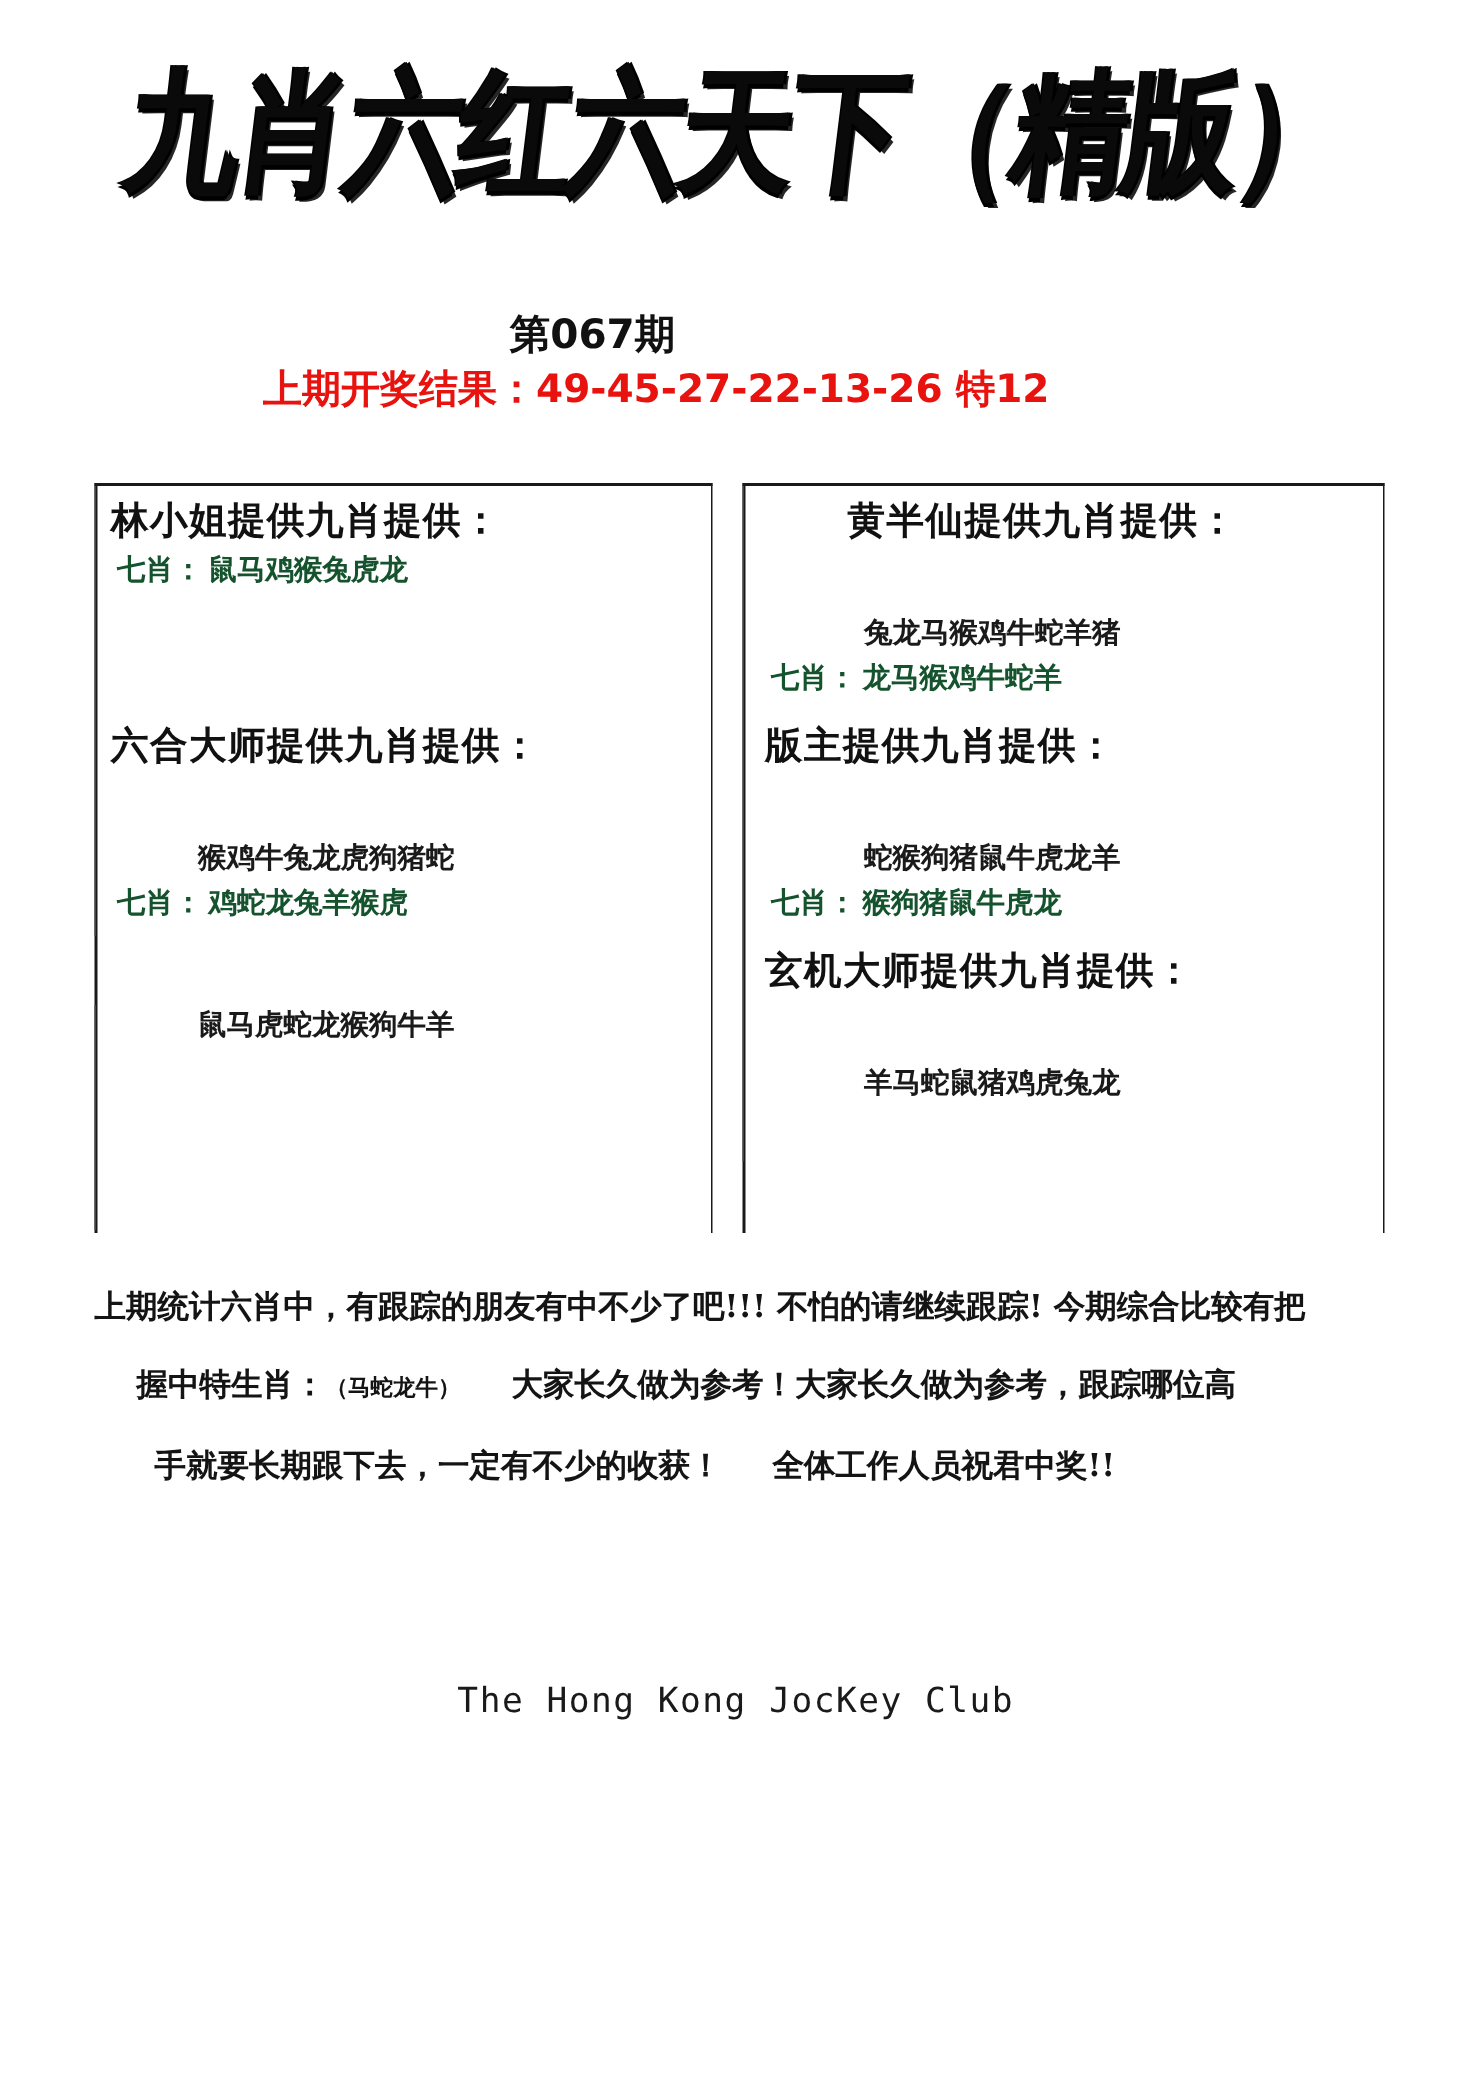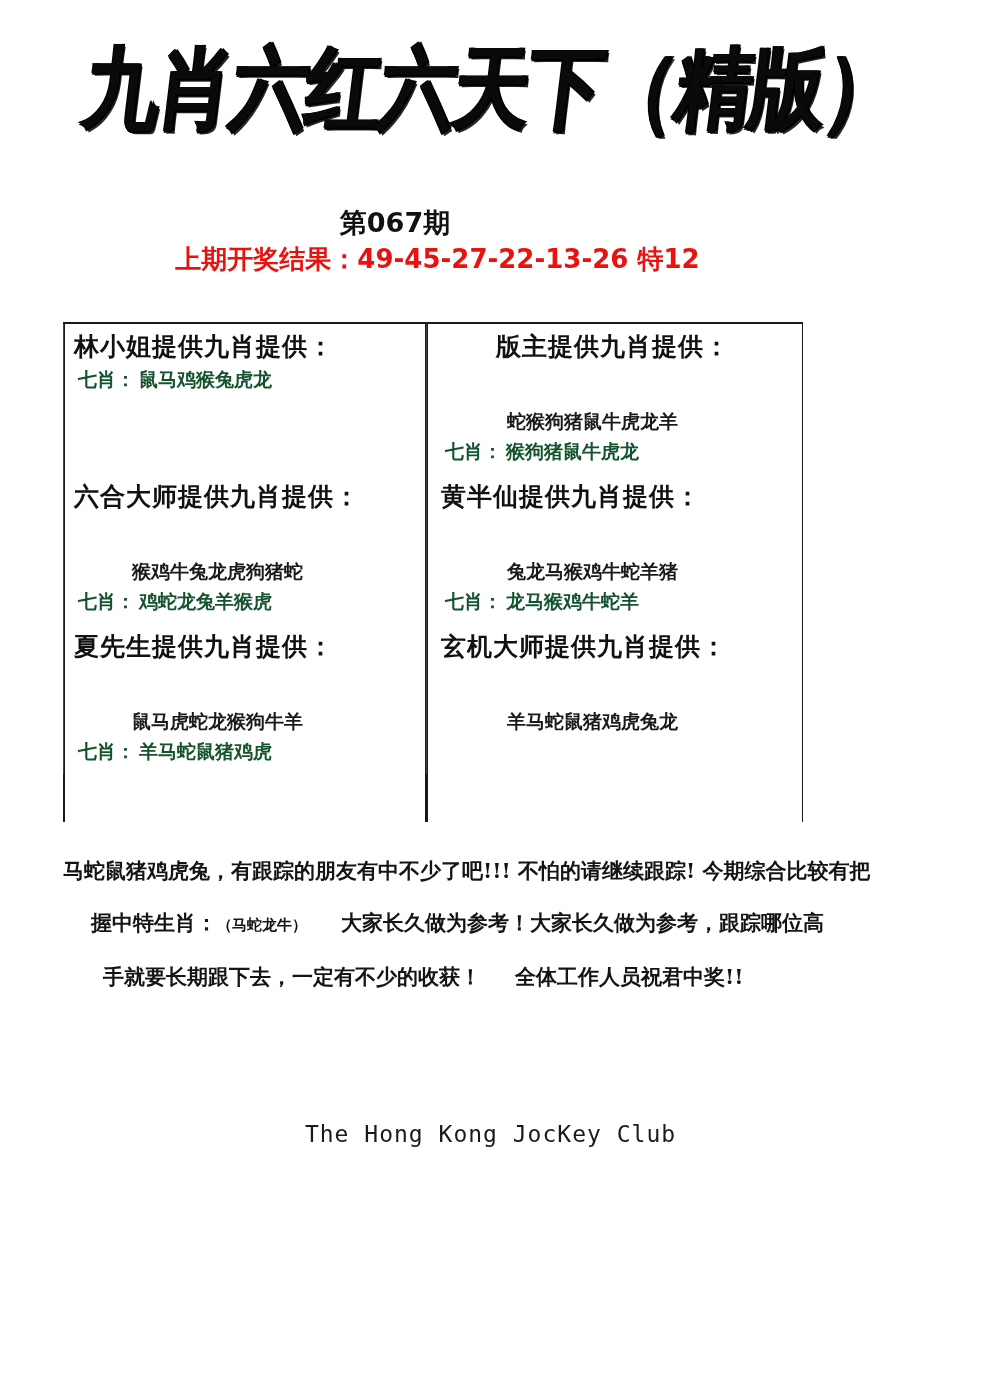--- a/index.html
+++ b/index.html
@@ -67,21 +67,21 @@
     font-family: "DejaVu Sans", "Liberation Sans", sans-serif;
     letter-spacing: 0px;
   }
   .results-line .res-nums { letter-spacing: 0px; }
 
   
   .panels {
     position: absolute;
     top: 322px;
     left: 63px;
-    width: 740px;
+    width: 860px;
     height: 500px;
     display: flex;
     justify-content: space-between;
   }
   .panel {
     width: 412px;
     border-top: 2px solid #1a1a1a;
     border-left: 2px solid #1a1a1a;
     border-right: 1px solid #1a1a1a;
     box-sizing: border-box;
@@ -194,57 +194,53 @@
 
     <div class="block">
       <div class="provider">六合大师提供九肖提供：</div>
       <div class="nine-row">猴鸡牛兔龙虎狗猪蛇</div>
       <div class="seven-row">
         <span class="seven-label">七肖：</span><span>鸡蛇龙兔羊猴虎</span>
       </div>
     </div>
 
     <div class="block">
-      <div class="provider">夏先生提供九肖提供：</div>
       <div class="nine-row">鼠马虎蛇龙猴狗牛羊</div>
-      <div class="seven-row">
-        <span class="seven-label">七肖：</span><span>羊马蛇鼠猪鸡虎</span>
-      </div>
     </div>
 
   </div>
 
   <div class="panel right">
+
+    <div class="block">
+      <div class="provider">黄半仙提供九肖提供：</div>
+      <div class="nine-row">兔龙马猴鸡牛蛇羊猪</div>
+      <div class="seven-row">
+        <span class="seven-label">七肖：</span><span>龙马猴鸡牛蛇羊</span>
+      </div>
+    </div>
 
     <div class="block">
       <div class="provider">版主提供九肖提供：</div>
       <div class="nine-row">蛇猴狗猪鼠牛虎龙羊</div>
       <div class="seven-row">
         <span class="seven-label">七肖：</span><span>猴狗猪鼠牛虎龙</span>
       </div>
     </div>
 
     <div class="block">
-      <div class="provider">黄半仙提供九肖提供：</div>
-      <div class="nine-row">兔龙马猴鸡牛蛇羊猪</div>
-      <div class="seven-row">
-        <span class="seven-label">七肖：</span><span>龙马猴鸡牛蛇羊</span>
-      </div>
-    </div>
-
-    <div class="block">
       <div class="provider">玄机大师提供九肖提供：</div>
       <div class="nine-row">羊马蛇鼠猪鸡虎兔龙</div>
     </div>
 
   </div>
 </div>
 
 <div class="commentary">
-  <div class="comm-line l1">马蛇鼠猪鸡虎兔，有跟踪的朋友有中不少了吧!!! 不怕的请继续跟踪! 今期综合比较有把</div>
+  <div class="comm-line l1">上期统计六肖中，有跟踪的朋友有中不少了吧!!! 不怕的请继续跟踪! 今期综合比较有把</div>
   <div class="comm-line l2">
     <span>握中特生肖：</span><span class="tip-small">（马蛇龙牛）</span><span class="gap-wide"></span><span>大家长久做为参考！大家长久做为参考，跟踪哪位高</span>
   </div>
   <div class="comm-line l3">
     <span>手就要长期跟下去，一定有不少的收获！</span><span class="gap-wide"></span><span>全体工作人员祝君中奖!!</span>
   </div>
 </div>
 
 <div class="footer">The Hong Kong JocKey Club</div>
 

